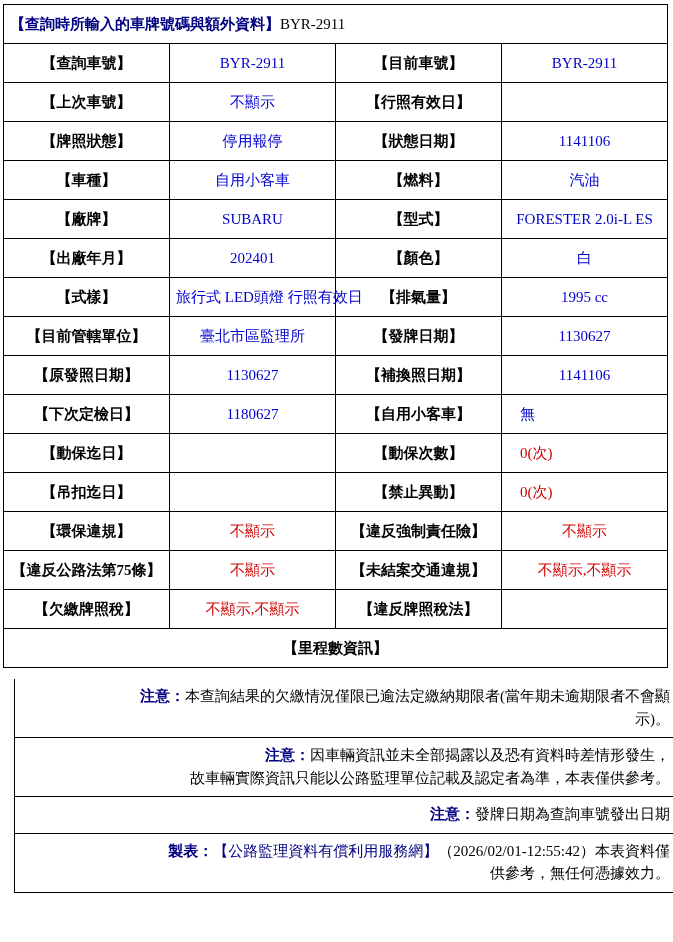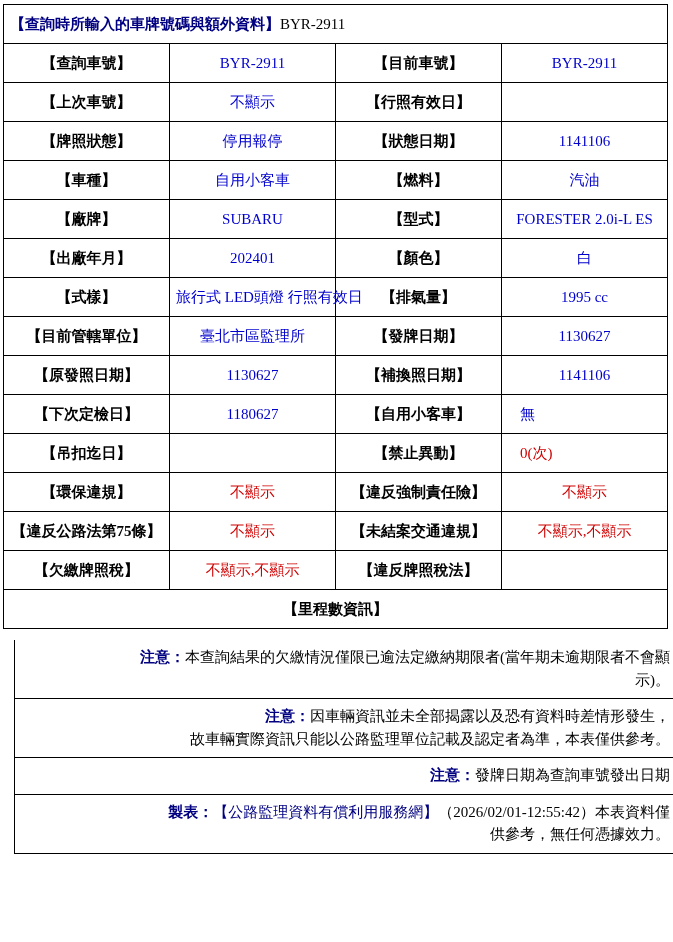--- a/index.html
+++ b/index.html
@@ -173,20 +173,26 @@
       <td class="val">1141106</td>
     </tr>
 
     <tr>
       <td class="lbl">【下次定檢日】</td>
       <td class="val">1180627</td>
       <td class="lbl">【自用小客車】</td>
       <td class="val left">無</td>
     </tr>
 
+    <tr>
+      <td class="lbl">【動保迄日】</td>
+      <td class="val"></td>
+      <td class="lbl">【動保次數】</td>
+      <td class="val red left">0(次)</td>
+    </tr>
 
     <tr>
       <td class="lbl">【吊扣迄日】</td>
       <td class="val"></td>
       <td class="lbl">【禁止異動】</td>
       <td class="val red left">0(次)</td>
     </tr>
 
     <tr>
       <td class="lbl">【環保違規】</td>

